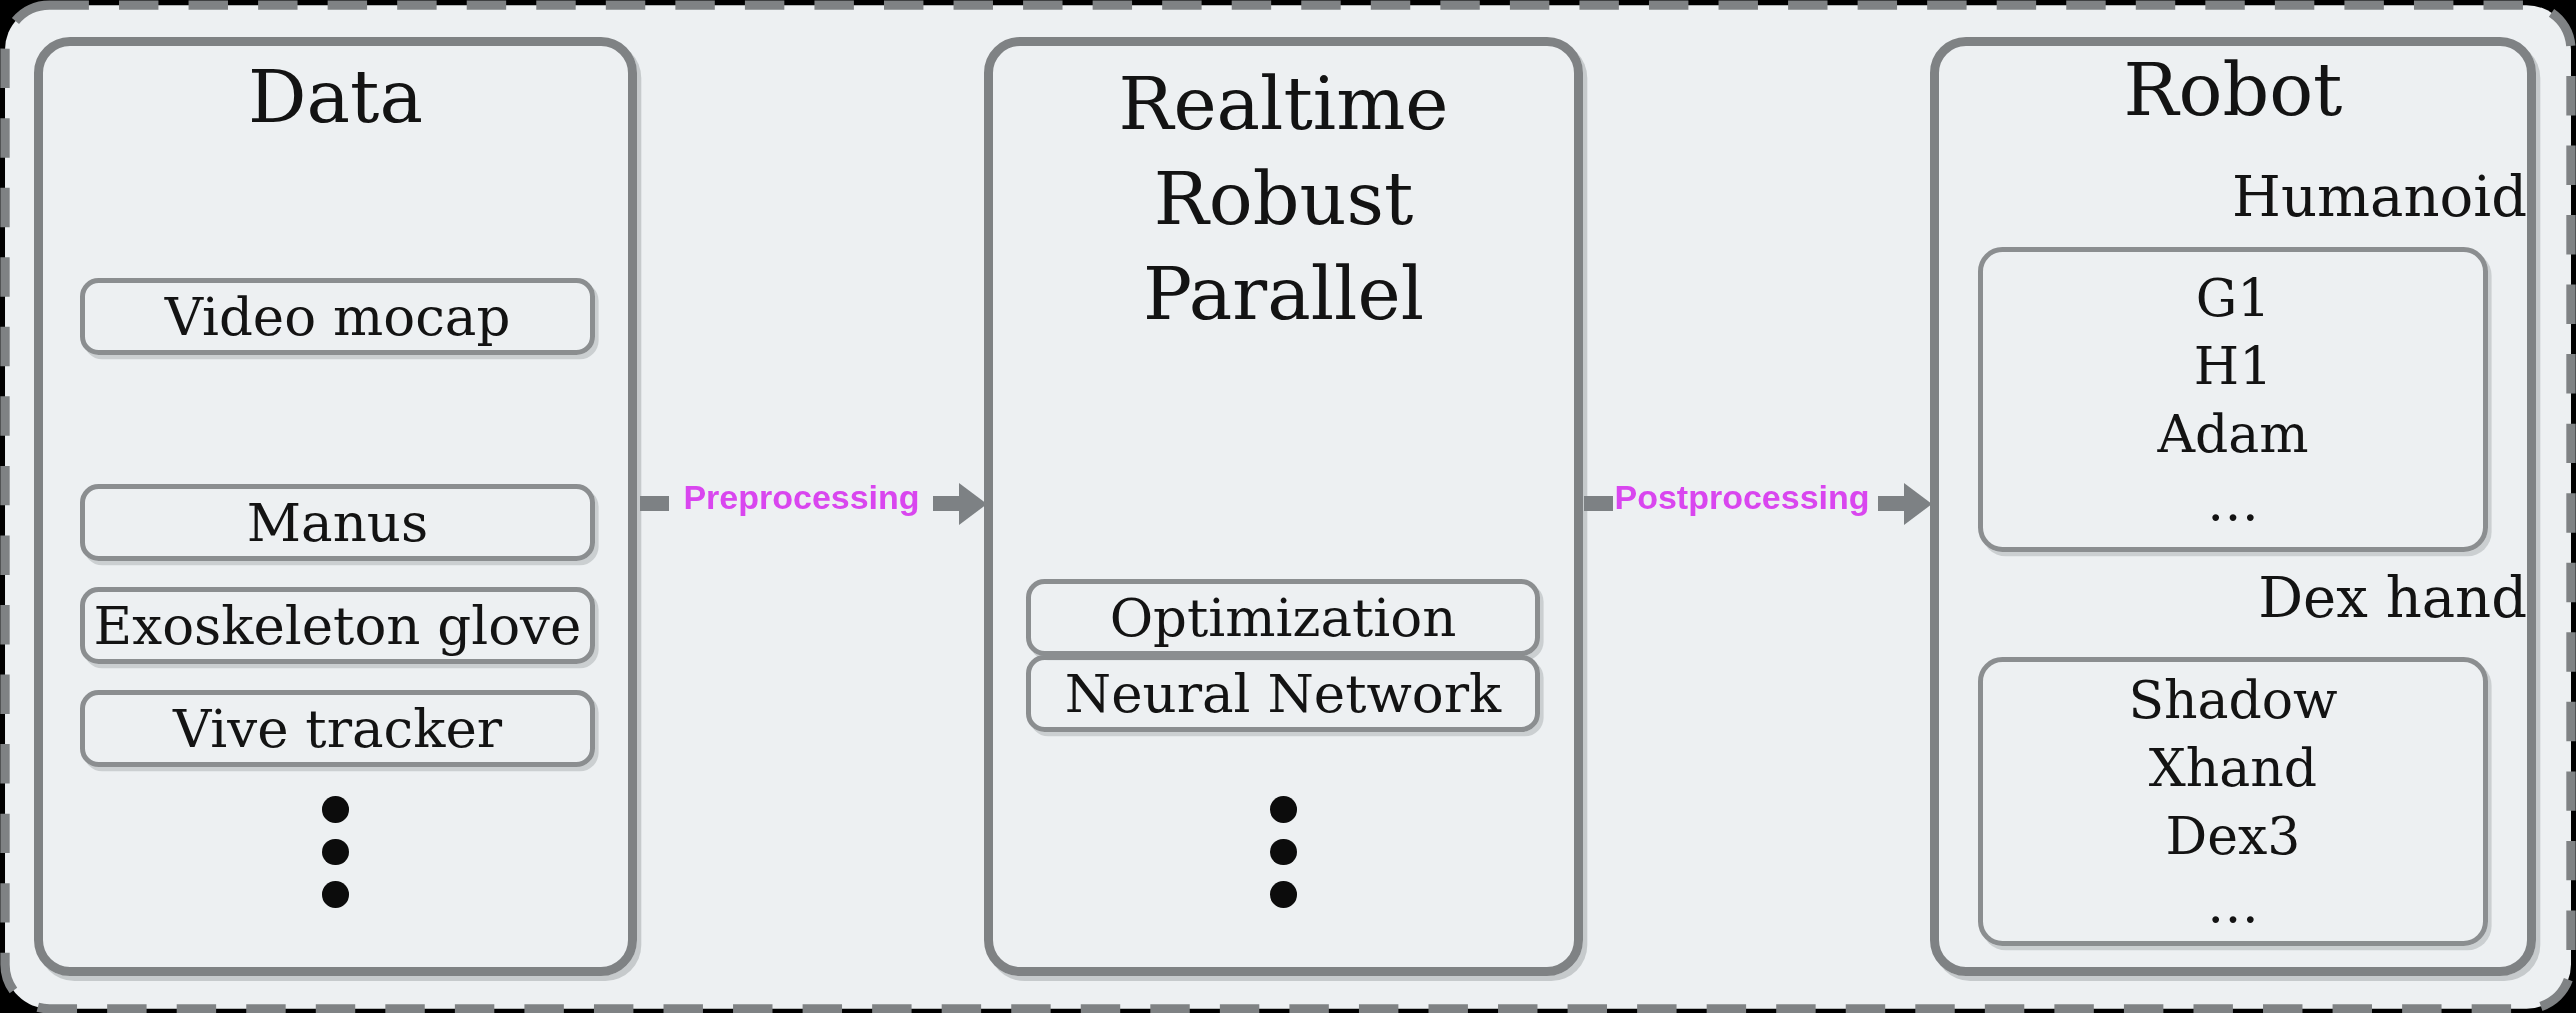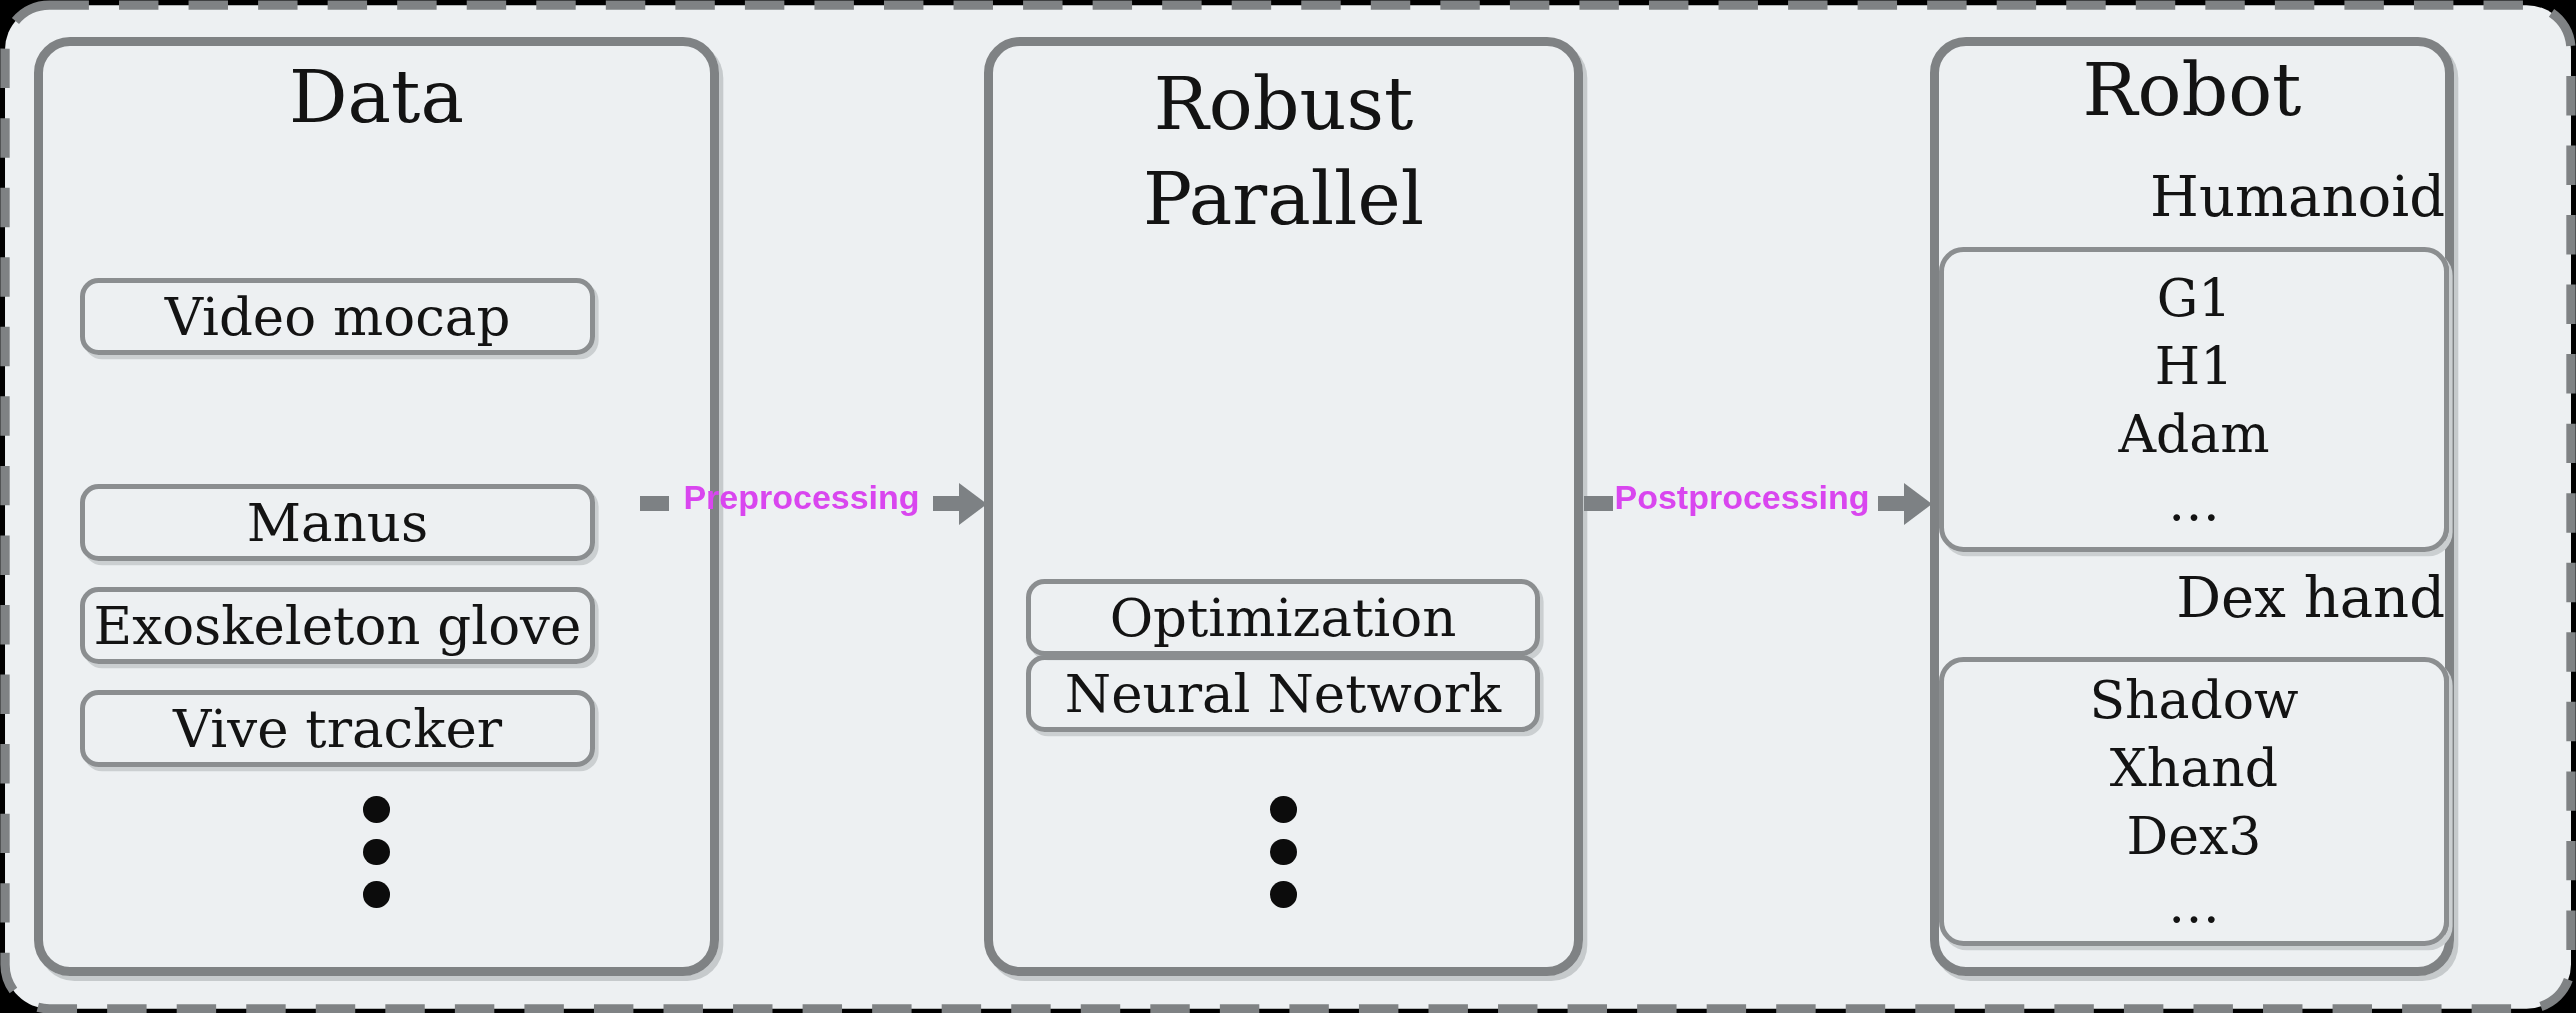--- a/index.html
+++ b/index.html
@@ -64,21 +64,21 @@
     border-left:28px solid #7d8184;
   }
 </style>
 </head>
 <body>
 
 <svg class="frame" width="2576" height="1014" viewBox="0 0 3593 1414">
   <rect x="7" y="7" width="3579" height="1400" rx="62" ry="62" fill="#edf0f2" stroke="#7f8284" stroke-width="13" stroke-dasharray="55 42"></rect>
 </svg>
 
-<div class="panel" style="left:34px;width:685px;">
+<div class="panel" style="left:34px;width:603px;">
   <div class="panel-inner">
     <div class="panel-title" style="top:14.3px;">Data</div>
     <div class="item-box left-item" style="top:232px;">
         <span>Video mocap</span>
       </div>
     <div class="item-box left-item" style="top:438px;">
         <span>Manus</span>
       </div>
     <div class="item-box left-item" style="top:541px;">
         <span>Exoskeleton glove</span>
@@ -95,20 +95,21 @@
 </div>
 
 <div class="flow-stub" style="left:640px;top:496px;width:29px;"></div>
 <div class="flow-label" style="left:671px;top:477px;width:261px;">Preprocessing</div>
 <div class="flow-shaft" style="left:933px;top:496px;width:27px;"></div>
 <div class="arrow-head" style="left:959px;top:483px;"></div>
 
 <div class="panel" style="left:984px;width:599px;">
   <div class="panel-inner">
     <div class="abs" style="top:10px;left:0;right:0;">
+      <div class="title-line">Realtime</div>
       <div class="title-line">Robust</div>
       <div class="title-line">Parallel</div>
     </div>
     <div class="item-box mid-item" style="top:507px;margin-top:26px;">
         <span>Optimization</span>
       </div>
     <div class="item-box mid-item" style="top:609px;">
         <span>Neural Network</span>
       </div>
     <div class="vdots" style="top:750px;">
@@ -117,21 +118,21 @@
       <div class="dot"></div>
     </div>
   </div>
 </div>
 
 <div class="flow-stub" style="left:1584px;top:496px;width:29px;"></div>
 <div class="flow-label" style="left:1613px;top:477px;width:258px;">Postprocessing</div>
 <div class="flow-shaft" style="left:1878px;top:496px;width:27px;"></div>
 <div class="arrow-head" style="left:1904px;top:483px;"></div>
 
-<div class="panel" style="left:1930px;width:524px;padding-left:16px;">
+<div class="panel" style="left:1930px;width:606px;padding-left:16px;">
   <div class="panel-inner">
     <div class="panel-title" style="top:7.2px;">Robot</div>
 
     <div class="group-label" style="top:123px;">Humanoid</div>
     <div class="group-box" style="top:201px;height:305px;">
       <div class="group-line">G1</div>
       <div class="group-line">H1</div>
       <div class="group-line">Adam</div>
       <div class="group-line">…</div>
     </div>

